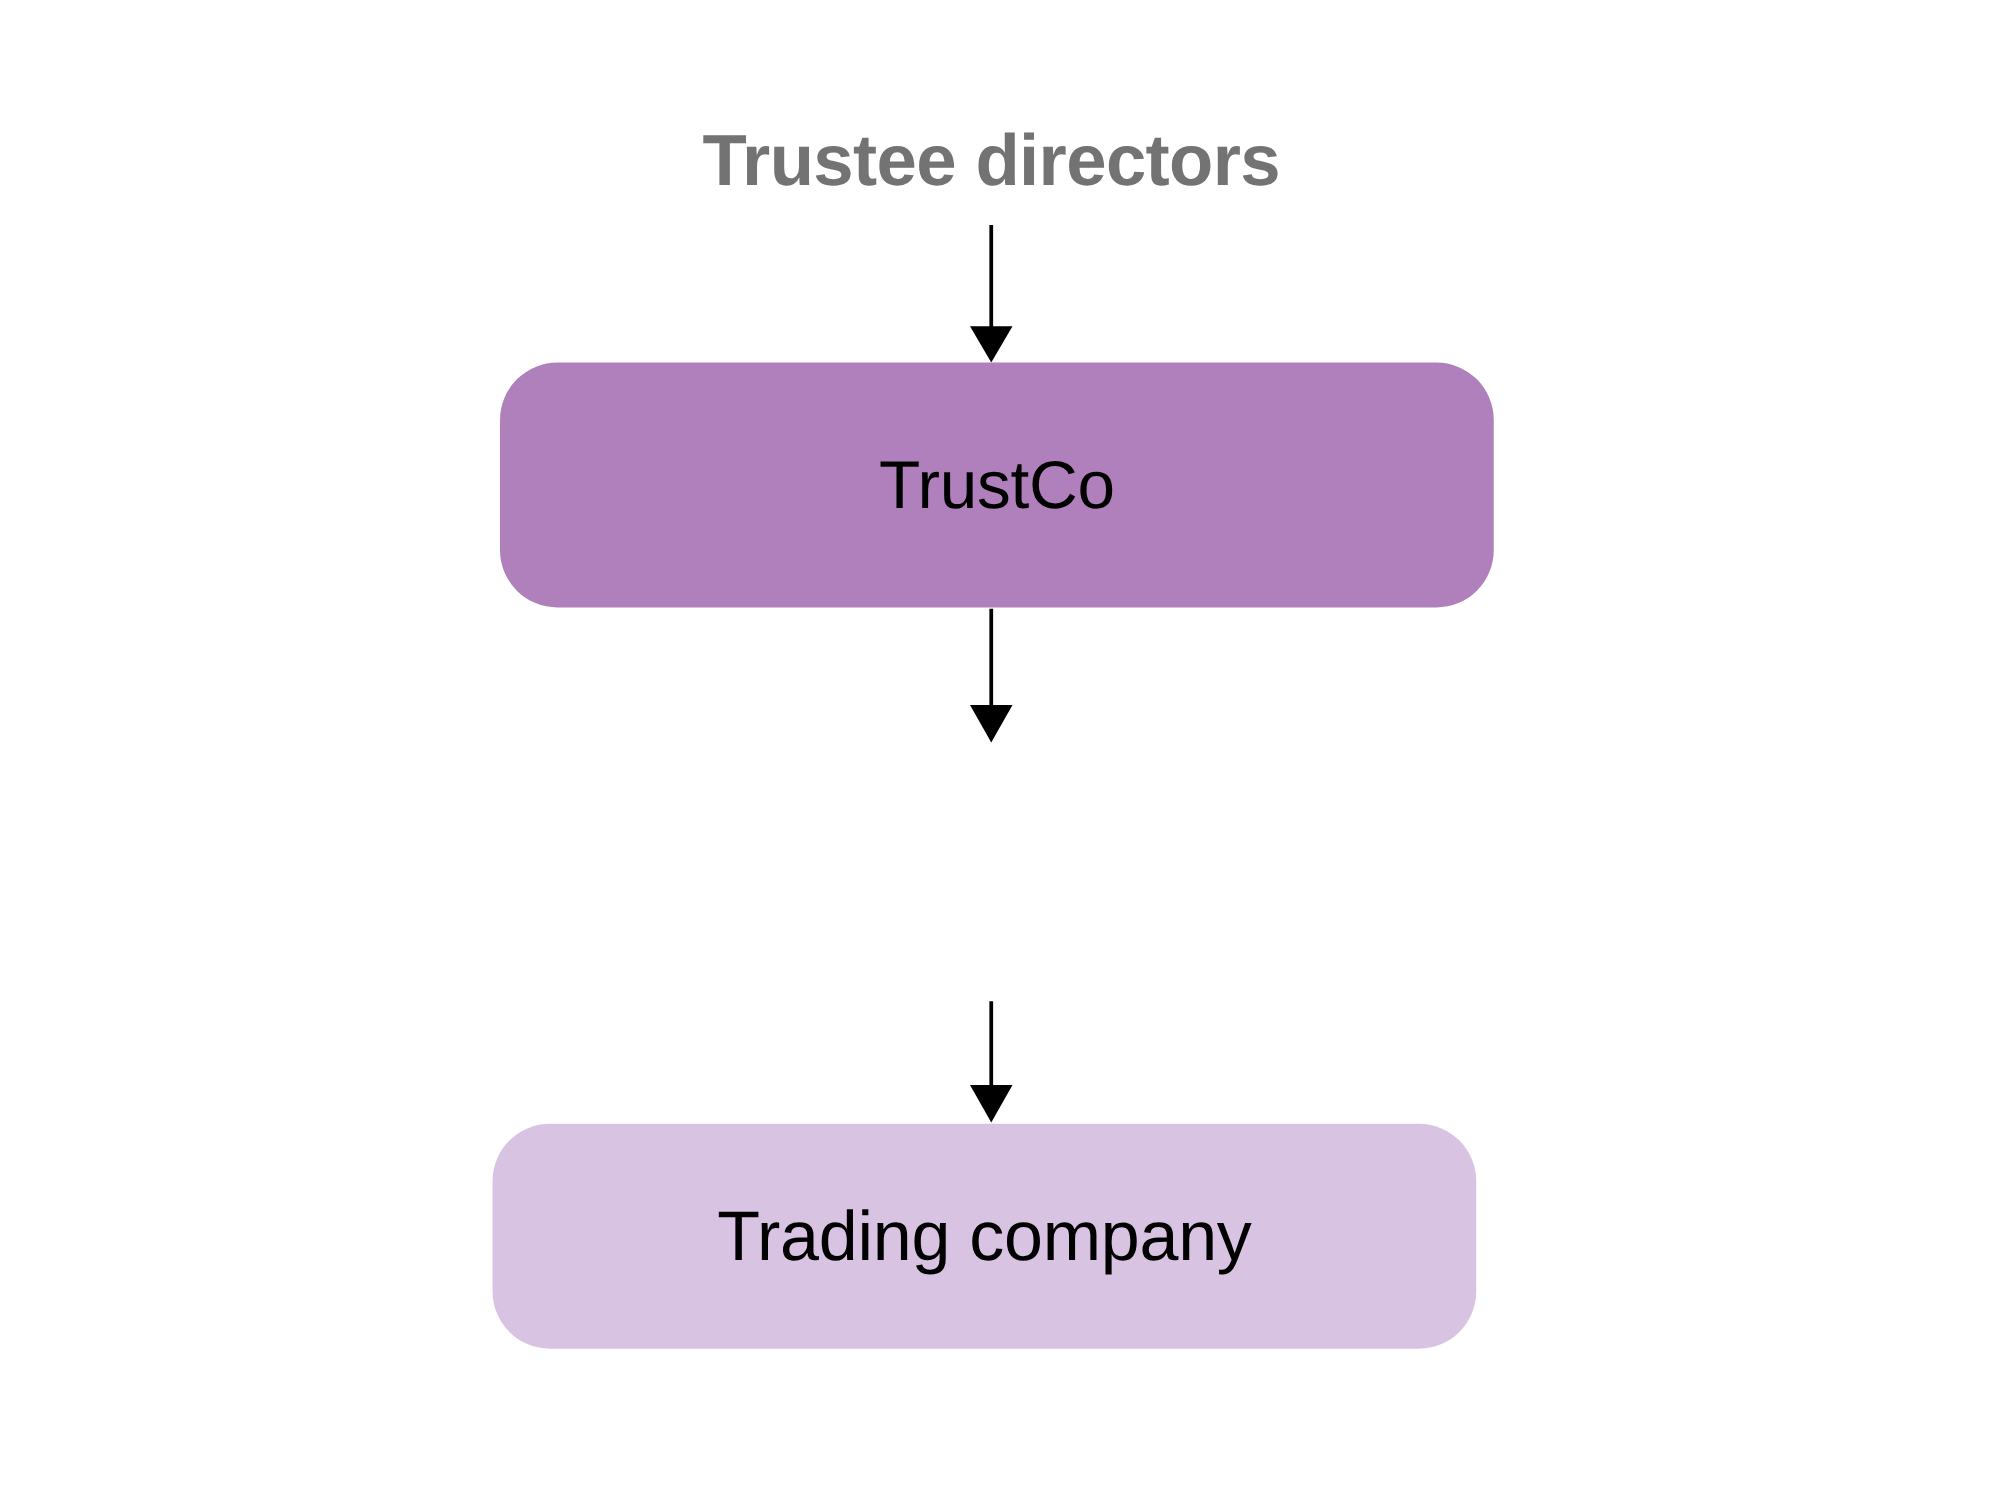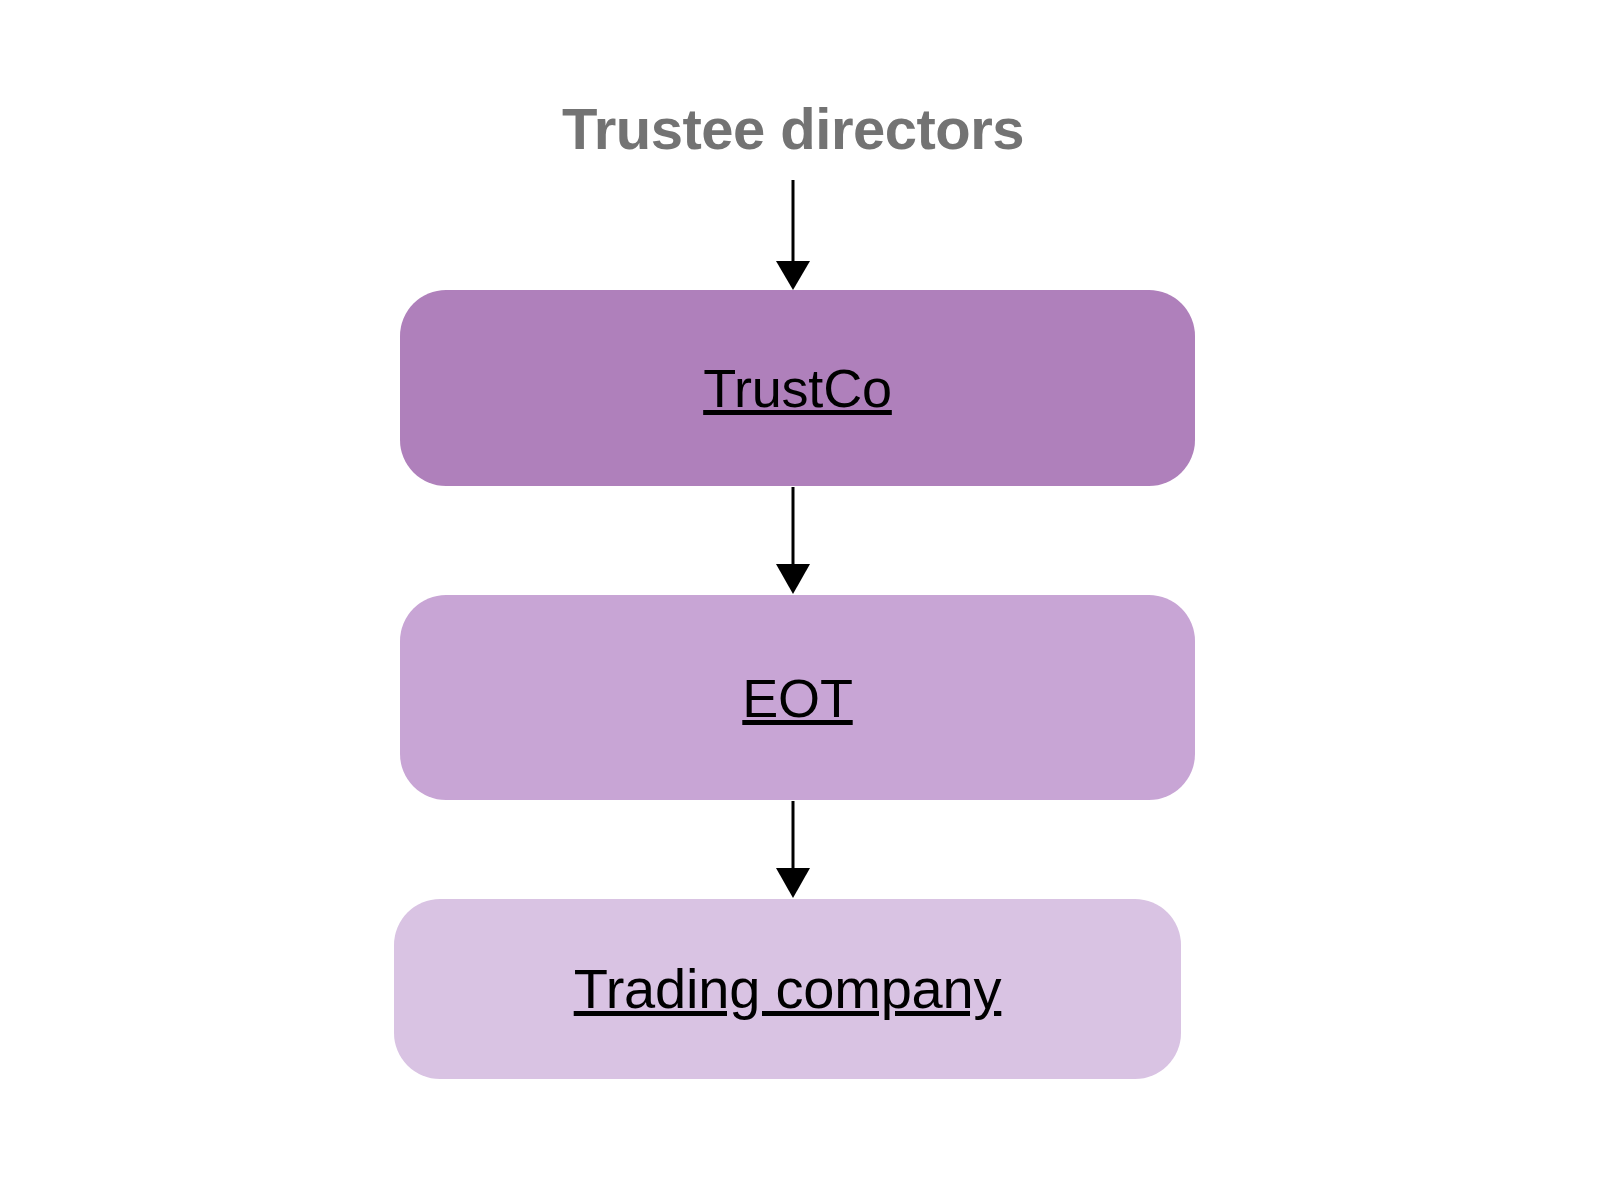--- a/index.html
+++ b/index.html
@@ -42,21 +42,20 @@
     justify-content: center;
     border-radius: 46px;
     box-sizing: border-box;
   }
   .node-label {
     color: #000000;
     font-weight: normal;
     letter-spacing: -0.2px;
     white-space: nowrap;
     line-height: 1;
-    text-decoration: underline;
   }
 
   #box-trustco {
     left: 400px;
     top: 290px;
     width: 795px;
     height: 196px;
     background: #af80bb;
   }
   #box-trustco .node-label { font-size: 54px; }
@@ -111,21 +110,18 @@
     <g>
       <line x1="793" y1="801" x2="793" y2="870" stroke="#000000" stroke-width="3"></line>
       <polygon points="776,868 810,868 793,898" fill="#000000"></polygon>
     </g>
   </svg>
 
   <div id="box-trustco" class="node-box">
     <span class="node-label">TrustCo</span>
   </div>
 
-  <div id="box-eot" class="node-box">
-    <span class="node-label">EOT</span>
-  </div>
 
   <div id="box-trading" class="node-box">
     <span class="node-label">Trading company</span>
   </div>
 
 </div>
 
 </body></html>

